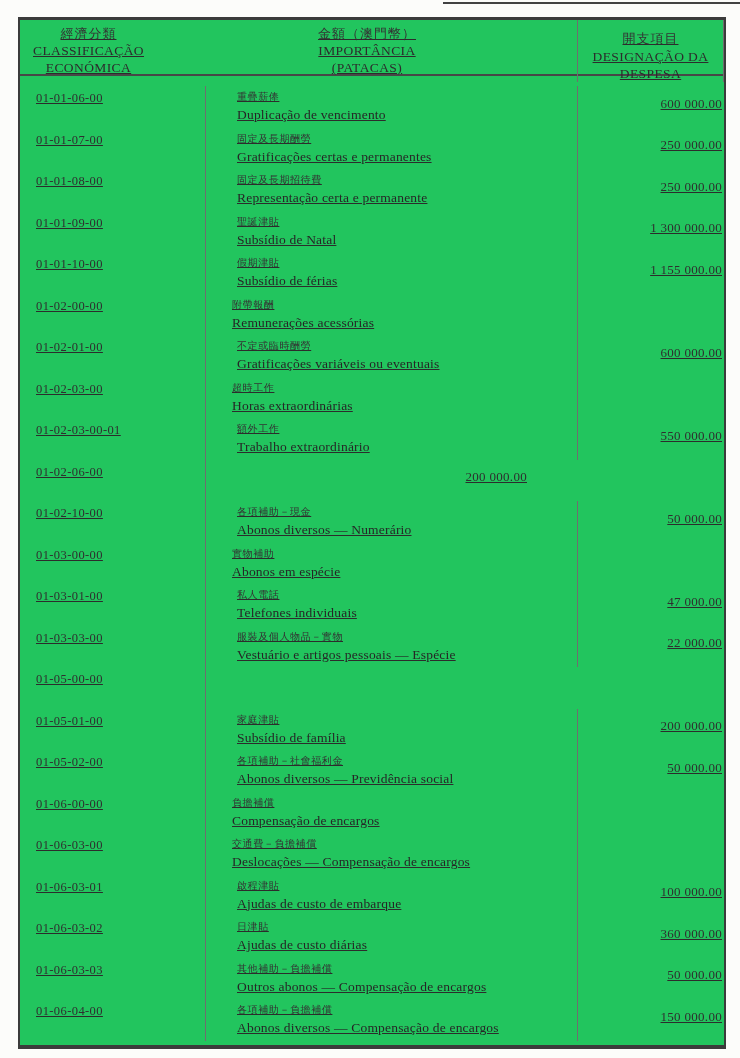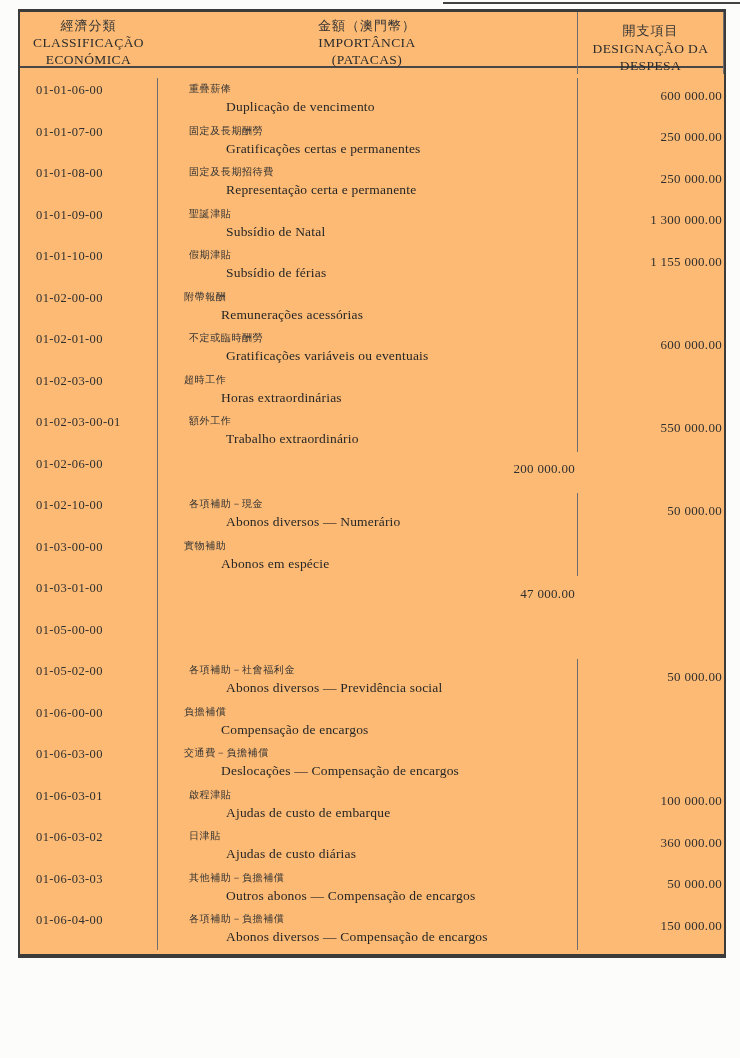--- a/index.html
+++ b/index.html
@@ -8,25 +8,26 @@
     background:#fcfcfa;
     font-family:"Liberation Serif","DejaVu Serif",serif;
     color:#2c2c2c;
     position:relative;
   }
   .scan-edge-line {
     position:absolute; top:2px; left:443px; right:0; height:2px;
     background:#424242;
   }
   .doc-table {
-    position:absolute; left:18px; top:9px; width:708px;
+    position:absolute; left:18px; top:17px; width:708px;
     border:2px solid #3b3b3b;
     border-top-width:3px;
     border-bottom-width:4px;
-    background:#fdba74;
+    background:#22c55e;
+    text-decoration:underline;
   }
   .hdr-row {
     display:grid;
     grid-template-columns:137px auto 147px;
     border-bottom:2px solid #474747;
     height:56px;
   }
   .hdr-cell {
     text-align:center;
     padding-top:5px;
@@ -35,32 +36,33 @@
   .hdr-cell.mid { border-left:1.5px solid #6e6e6e; border-right:1.5px solid #6e6e6e; }
   .hdr-zh { font-size:13px; letter-spacing:1px; color:#333; }
   .hdr-pt { font-size:13.5px; letter-spacing:0.4px; color:#2c2c2c; }
   .hdr-cell.mid .hdr-zh { padding-top:5px; }
   .hdr-cell.mid .hdr-pt { padding-top:1px; }
   .tbl-body { padding-top:10px; padding-bottom:4px; }
   .row {
     display:grid;
     grid-template-columns:137px auto 147px;
     height:41.5px;
+    gap:48px;
   }
   .cell-code {
     padding-left:16px; padding-top:5px;
     font-size:12.5px; letter-spacing:0.4px; color:#2f2f2f;
   }
   .cell-desig {
     border-left:1.5px solid #6e6e6e;
     padding-left:31px; padding-top:2px;
   }
   .row.group .cell-desig { padding-left:26px; }
   .cell-desig .zh { font-size:10px; line-height:18px; letter-spacing:0.6px; color:#333; }
-  .cell-desig .pt { font-size:13.5px; line-height:18px; letter-spacing:0.2px; color:#262626;margin-left:37px; }
+  .cell-desig .pt { font-size:13.5px; line-height:18px; letter-spacing:0.2px; color:#262626; }
   .cell-amount {
     border-left:1.5px solid #6e6e6e;
     display:flex; align-items:center; justify-content:flex-end;
     padding-right:2px; padding-bottom:6px;
     font-size:13px; letter-spacing:0.3px; color:#2f2f2f;
   }
 </style>
 </head>
 <body>
 
@@ -184,29 +186,49 @@
     <div class="cell-code">01-03-00-00</div>
     <div class="cell-desig">
       <div class="zh">實物補助</div>
       <div class="pt">Abonos em espécie</div>
     </div>
     <div class="cell-amount"></div>
   </div>
 
   <div class="row">
     <div class="cell-code">01-03-01-00</div>
+    <div class="cell-desig">
+      <div class="zh">私人電話</div>
+      <div class="pt">Telefones individuais</div>
+    </div>
     <div class="cell-amount">47 000.00</div>
   </div>
 
+  <div class="row">
+    <div class="cell-code">01-03-03-00</div>
+    <div class="cell-desig">
+      <div class="zh">服裝及個人物品－實物</div>
+      <div class="pt">Vestuário e artigos pessoais — Espécie</div>
+    </div>
+    <div class="cell-amount">22 000.00</div>
+  </div>
 
   <div class="row group">
     <div class="cell-code">01-05-00-00</div>
     <div class="cell-amount"></div>
   </div>
 
+  <div class="row">
+    <div class="cell-code">01-05-01-00</div>
+    <div class="cell-desig">
+      <div class="zh">家庭津貼</div>
+      <div class="pt">Subsídio de família</div>
+    </div>
+    <div class="cell-amount">200 000.00</div>
+  </div>
 
   <div class="row">
     <div class="cell-code">01-05-02-00</div>
     <div class="cell-desig">
       <div class="zh">各項補助－社會福利金</div>
       <div class="pt">Abonos diversos — Previdência social</div>
     </div>
     <div class="cell-amount">50 000.00</div>
   </div>
 

